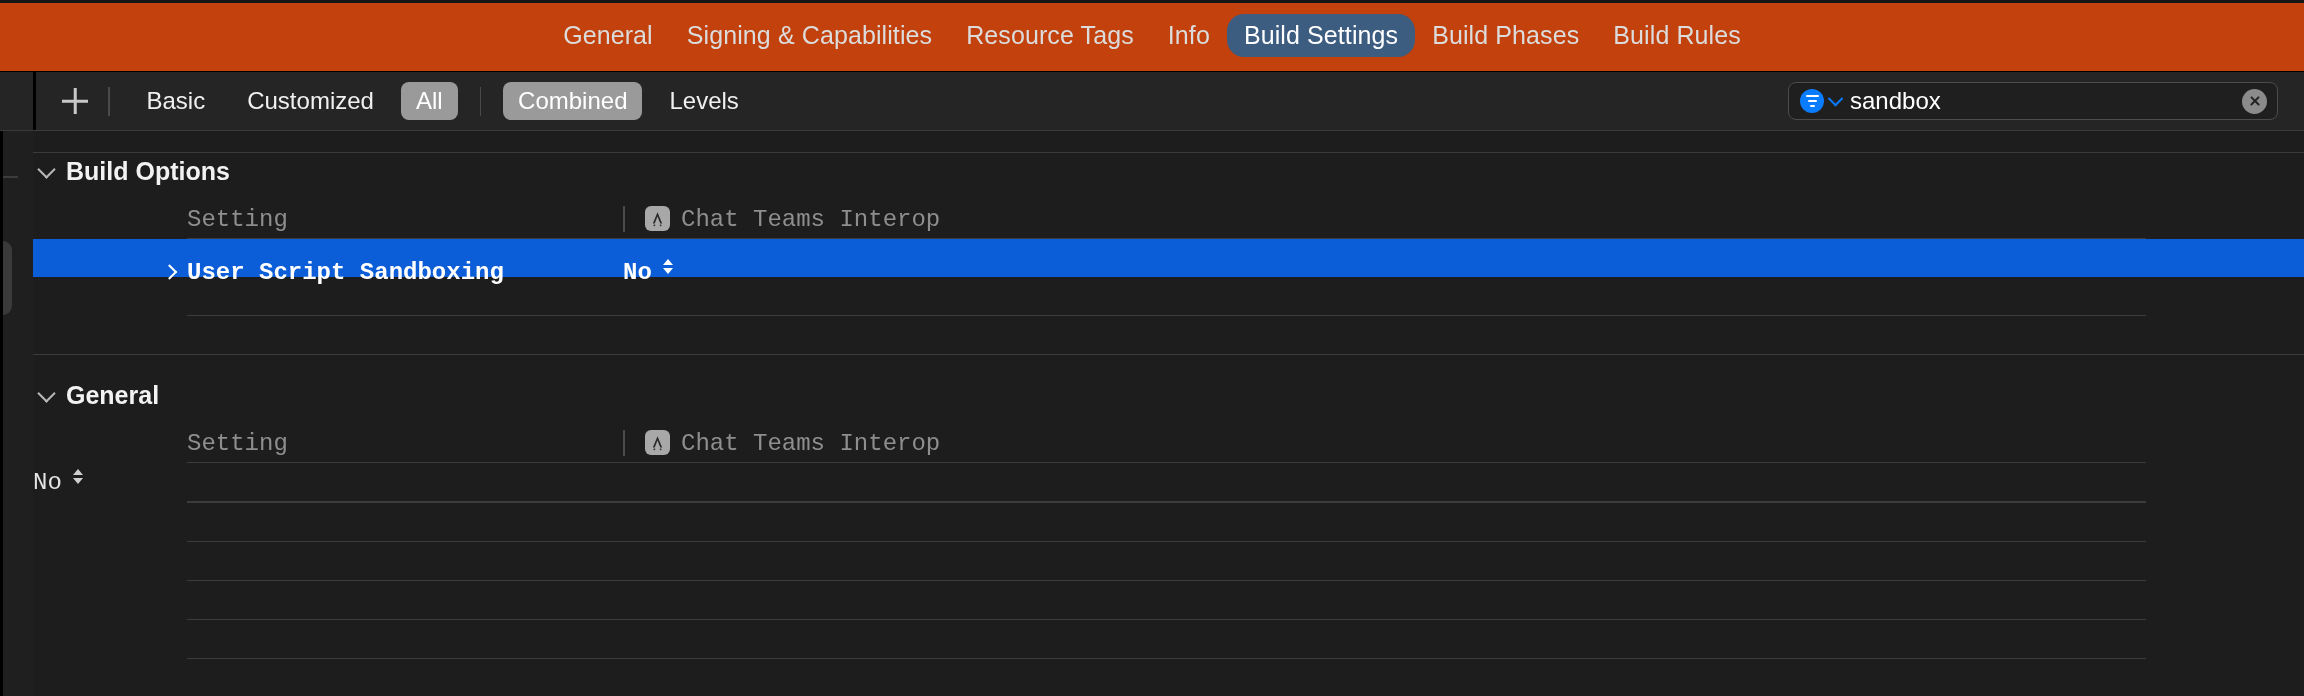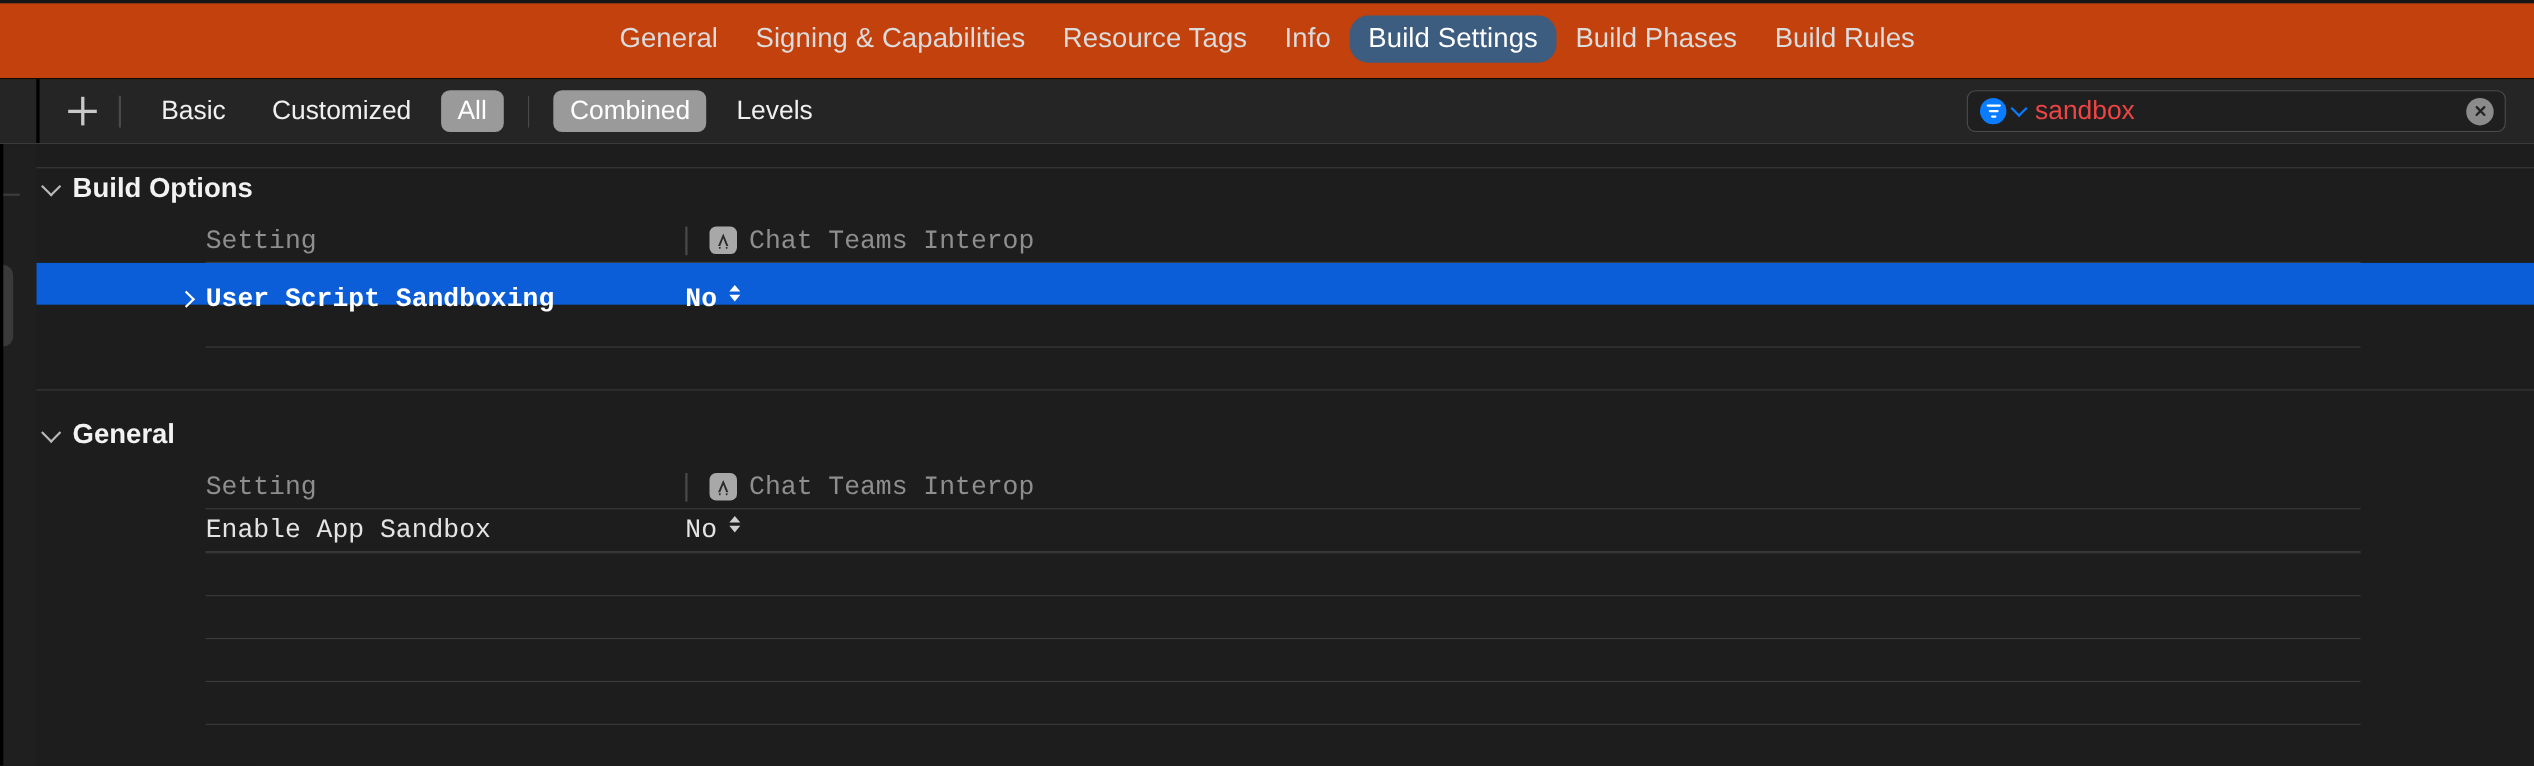--- a/index.html
+++ b/index.html
@@ -141,21 +141,21 @@
     flex: none;
     margin: 0 9px 0 6px;
     width: 11px; height: 11px;
     border-right: 2.2px solid #0a7cff;
     border-bottom: 2.2px solid #0a7cff;
     transform: rotate(45deg) translate(-2px,-2px);
   }
 
   .search-text {
     font-size: 24px;
-    color: #ef4444;
+    color: #ffffff;
     flex: 1 1 auto;
     white-space: nowrap;
     overflow: hidden;
   }
   .clear-btn {
     flex: none;
     width: 25px; height: 25px;
     border-radius: 50%;
     background: #8b8b8b;
     position: relative;
@@ -456,21 +456,20 @@
               <path d="M12 3.2 L18.6 19.2 H15.9 L12 9.3 L8.1 19.2 H5.4 Z M7.6 20.4 a1.15 1.15 0 1 0 0.01 0 Z M16.4 20.4 a1.15 1.15 0 1 0 0.01 0 Z" fill="#2a2a2a"></path>
             </svg>
         </span>
         <span>Chat Teams Interop</span>
       </div>
     </div>
 
     <div class="sep"></div>
 
     <div class="row">
-      <div class="col-setting">Enable App Sandbox</div>
       <div class="col-value">
         <span>No</span>
         <span class="stepper">
             <span class="up"></span>
             <span class="dn"></span>
           </span>
       </div>
     </div>
 
     <div class="sep"></div>

